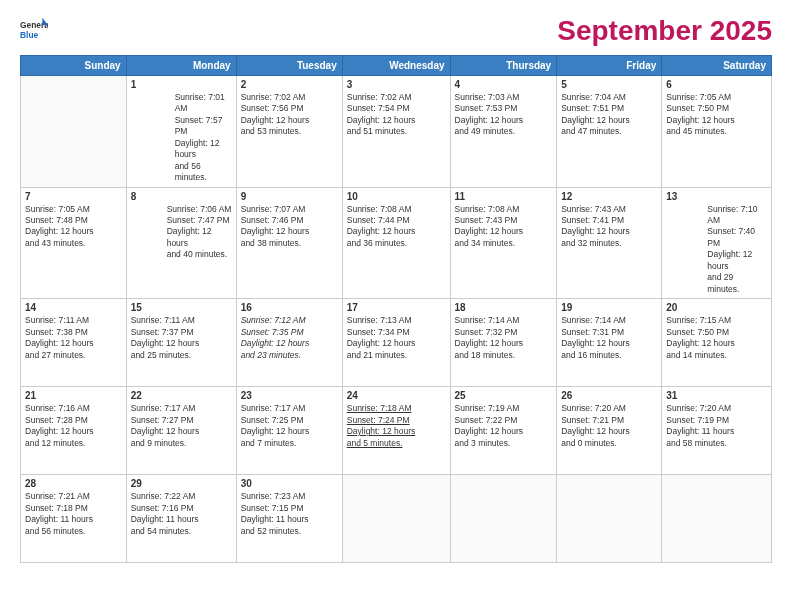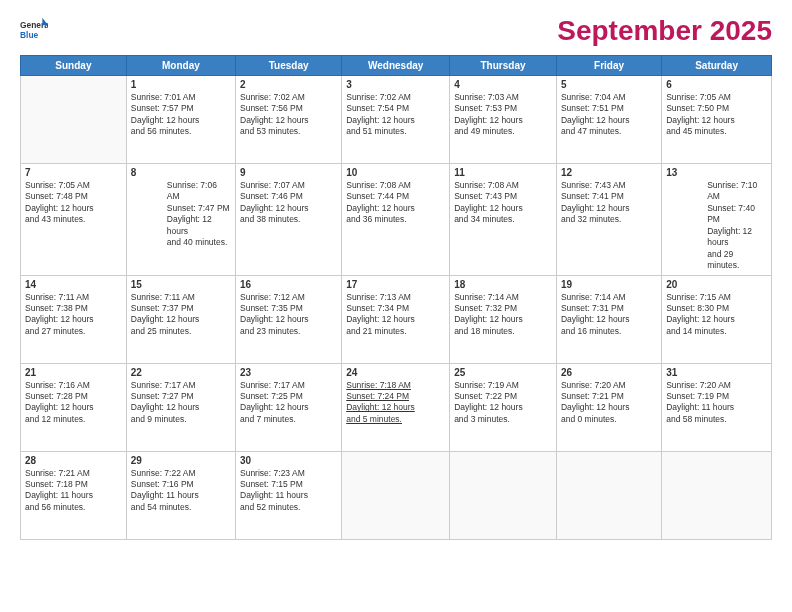--- a/index.html
+++ b/index.html
@@ -45,21 +45,21 @@
       margin-top: 2px;
     }
     .calendar {
       width: 100%;
       border-collapse: collapse;
       font-size: 9.5px;
     }
     .calendar th {
       background: #3a7fc1;
       color: #fff;
-      text-align: center;
+      text-align: right;
       padding: 4px 5px;
       font-size: 10px;
       font-weight: bold;
       border: 1px solid #2a6aab;
     }
     .calendar td {
       border: 1px solid #ccc;
       vertical-align: top;
       padding: 3px 4px;
       width: 113px;
@@ -109,21 +109,21 @@
         <th>Thursday</th>
         <th>Friday</th>
         <th>Saturday</th>
       </tr>
     </thead>
     <tbody id="calendar-body">
     <tr>
           <td class="empty-cell"></td>
           <td>
             <div class="day-num">1</div>
-            <div class="day-info" style="white-space: pre-line;">Sunrise: 7:01 AM
+            <div class="day-info" style="white-space: pre-line; margin-left: 44px;">Sunrise: 7:01 AM
 Sunset: 7:57 PM
 Daylight: 12 hours
 and 56 minutes.</div>
           </td>
           <td>
             <div class="day-num">2</div>
             <div class="day-info" style="white-space: pre-line;">Sunrise: 7:02 AM
 Sunset: 7:56 PM
 Daylight: 12 hours
 and 53 minutes.</div>
@@ -218,21 +218,21 @@
           </td>
           <td>
             <div class="day-num">15</div>
             <div class="day-info" style="white-space: pre-line;">Sunrise: 7:11 AM
 Sunset: 7:37 PM
 Daylight: 12 hours
 and 25 minutes.</div>
           </td>
           <td>
             <div class="day-num">16</div>
-            <div class="day-info" style="white-space: pre-line;">Sunrise: 7:12 AM
+            <div class="day-info" style="white-space: pre-line; font-style: italic;">Sunrise: 7:12 AM
 Sunset: 7:35 PM
 Daylight: 12 hours
 and 23 minutes.</div>
           </td>
           <td>
             <div class="day-num">17</div>
             <div class="day-info" style="white-space: pre-line;">Sunrise: 7:13 AM
 Sunset: 7:34 PM
 Daylight: 12 hours
 and 21 minutes.</div>
@@ -247,21 +247,21 @@
           <td>
             <div class="day-num">19</div>
             <div class="day-info" style="white-space: pre-line;">Sunrise: 7:14 AM
 Sunset: 7:31 PM
 Daylight: 12 hours
 and 16 minutes.</div>
           </td>
           <td>
             <div class="day-num">20</div>
             <div class="day-info" style="white-space: pre-line;">Sunrise: 7:15 AM
-Sunset: 8:30 PM
+Sunset: 7:50 PM
 Daylight: 12 hours
 and 14 minutes.</div>
           </td>
         </tr>
         <tr>
           <td>
             <div class="day-num">21</div>
             <div class="day-info" style="white-space: pre-line;">Sunrise: 7:16 AM
 Sunset: 7:28 PM
 Daylight: 12 hours

